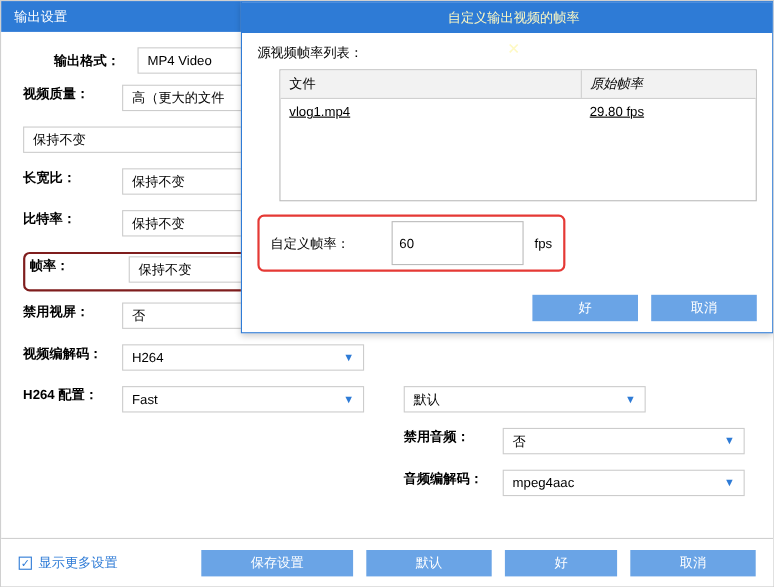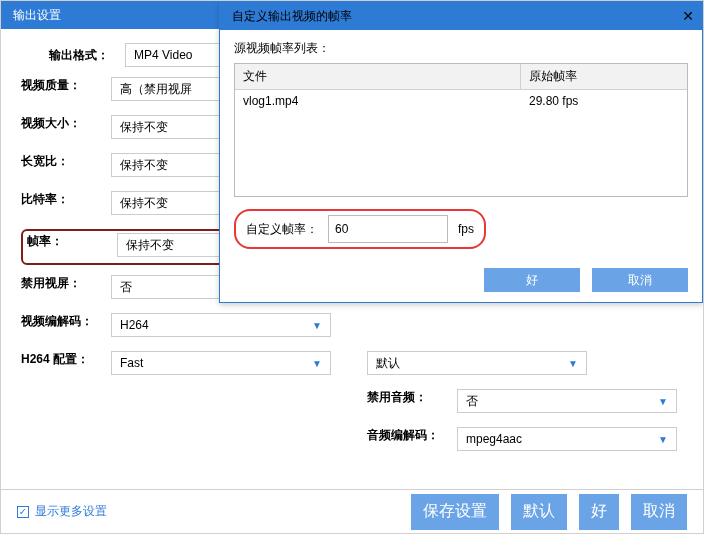--- a/index.html
+++ b/index.html
@@ -22,40 +22,40 @@
 .row .rsel .caret { color: #2e7bd6; font-size: 10px; }
 
 .highlight { border: 2px solid #7f1d1d; border-radius: 6px; padding: 2px 4px; margin-bottom: 10px; }
 .highlight .row { margin-bottom: 4px; }
 
 .right-col { padding-top: 44px; } 
 
 
 .bottom-bar { position: absolute; left: 0; right: 0; bottom: 0; height: 44px; border-top: 1px solid #d0d0d0; display: flex; align-items: center; padding: 0 16px; gap: 12px; justify-content: flex-end; background:#fff; }
 .bottom-bar .chk { display: flex; align-items: center; gap: 6px; margin-right: auto; color: #2e7bd6; }
-.btn { background: #6aa4e6; color: #fff; border: none; height: 36px; padding: 0 12px; cursor: pointer; font-size: 16px; }
+.btn { background: #6aa4e6; color: #fff; border: none; height: 24px; padding: 0 45px; cursor: pointer; font-size: 12px; }
 
 
 .dialog { position: absolute; top: 0; left: 218px; width: 484px; height: 302px; background: #fff; border: 1px solid #2e7bd6; box-shadow: 0 2px 6px rgba(0,0,0,.2); z-index: 10; }
-.dialog .dlg-title { background: #2e7bd6; color: #000000; height: 28px; line-height: 28px; padding-left: 12px; display: flex; justify-content: space-between; align-items: center; font-size: 13px; }
+.dialog .dlg-title { background: #2e7bd6; color: #fef9c3; height: 28px; line-height: 28px; padding-left: 12px; display: flex; justify-content: space-between; align-items: center; font-size: 13px; flex-direction: column; }
 .dialog .dlg-title .x { width: 28px; text-align: center; cursor: pointer; font-size: 14px; }
 .dialog .dlg-body { padding: 10px 14px 0; }
 .dialog .list-label { margin-bottom: 6px; }
-.dialog .tbl { border: 1px solid #bbb; height: 134px; display: flex; flex-direction: column; }
+.dialog .tbl { border: 1px solid #bbb; height: 120px; display: flex; flex-direction: column; margin-left: 20px; }
 .dialog .tbl-head { display: flex; background: #f2f2f2; border-bottom: 1px solid #d0d0d0; }
 .dialog .tbl-head div { padding: 4px 8px; border-right: 1px solid #d0d0d0; }
 .dialog .tbl-head .c1 { flex: 1.8; }
-.dialog .tbl-head .c2 { flex: 1; border-right: none; }
-.dialog .tbl-row { display: flex; }
+.dialog .tbl-head .c2 { flex: 1; border-right: none; font-style: italic; }
+.dialog .tbl-row { display: flex; text-decoration: underline; }
 .dialog .tbl-row div { padding: 4px 8px; }
 .dialog .tbl-row .c1 { flex: 1.8; }
 .dialog .tbl-row .c2 { flex: 1; }
 
-.dialog .custom-row { margin-top: 12px; display: inline-flex; align-items: center; gap: 10px; border: 2px solid #e53935; border-radius: 16px; padding: 4px 10px; }
-.dialog .custom-row input { width: 120px; height: 28px; border: 1px solid #bbb; padding: 0 6px; }
+.dialog .custom-row { margin-top: 12px; display: inline-flex; align-items: center; gap: 10px; border: 2px solid #e53935; border-radius: 6px; padding: 4px 10px; }
+.dialog .custom-row input { width: 120px; height: 40px; border: 1px solid #bbb; padding: 0 6px; margin-left: 28px; }
 
 .dialog .dlg-btns { position: absolute; bottom: 10px; right: 14px; display: flex; gap: 12px; }
 .dlg-btn { background: #6aa4e6; color: #fff; border: none; height: 24px; width: 96px; cursor: pointer; }
 
 .checkbox { width: 12px; height: 12px; border: 1px solid #2e7bd6; display: inline-flex; align-items: center; justify-content: center; font-size: 10px; color: #2e7bd6; }
 </style>
 </head>
 <body>
 
 <div class="main-titlebar">
@@ -68,27 +68,26 @@
     <span>MP4 Video</span>
   </div>
 </div>
 
 <div class="body-area">
   <div class="col">
 
     <div class="row">
         <span class="rlabel">视频质量：</span>
       <div class="rsel">
-          <span>高（禁用视屏</span>
+          <span>高（更大的文件</span>
           <span class="caret"></span>
         </div>
       </div>
 
     <div class="row">
-        <span class="rlabel">视频大小：</span>
       <div class="rsel">
           <span>保持不变</span>
           <span class="caret">▼</span>
         </div>
       </div>
 
     <div class="row">
         <span class="rlabel">长宽比：</span>
       <div class="rsel">
           <span>保持不变</span>

